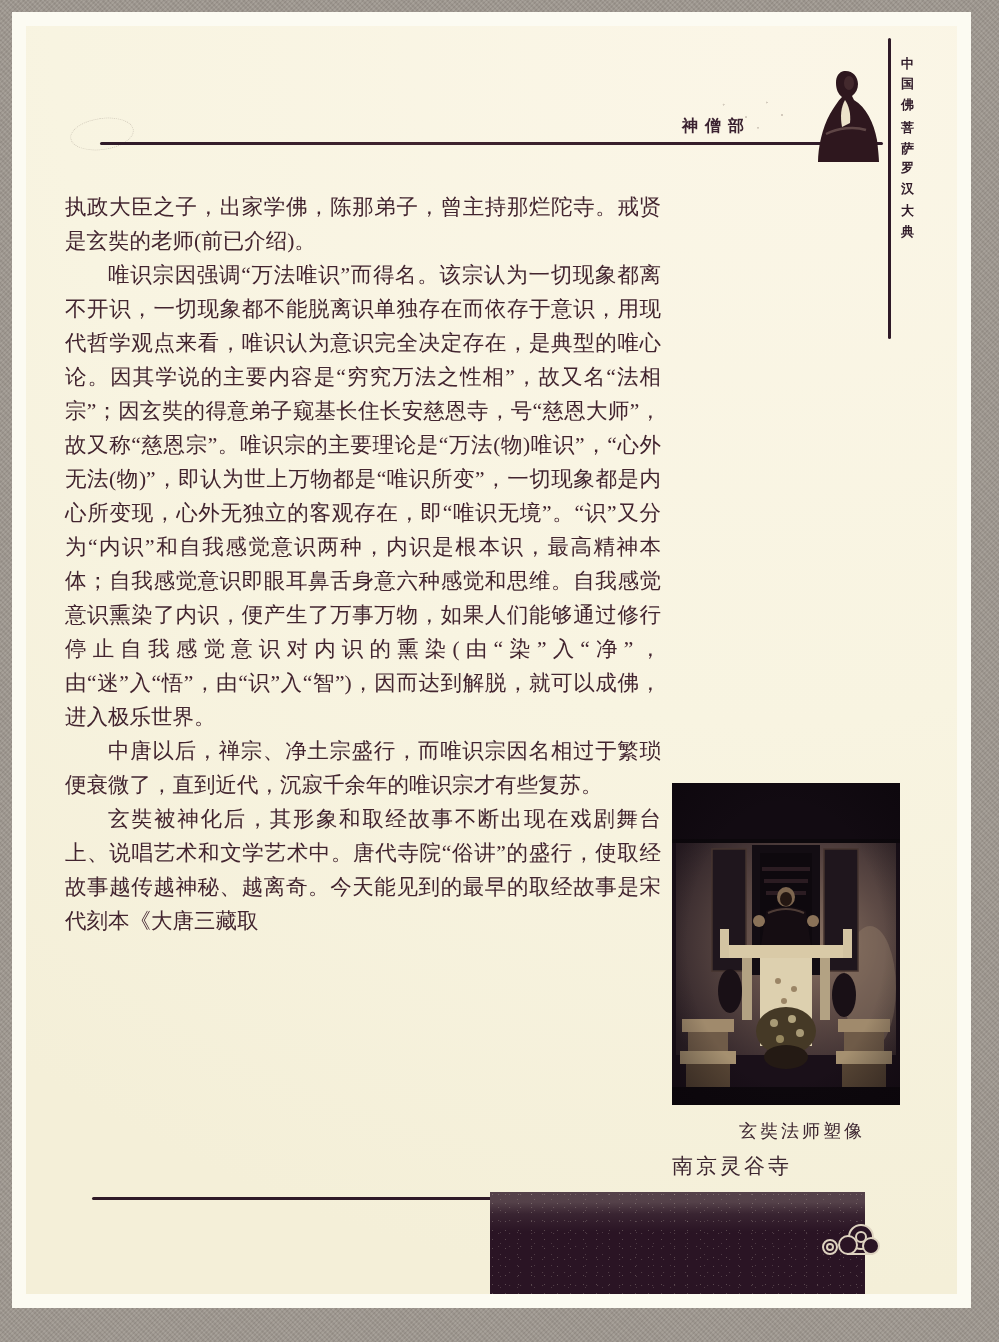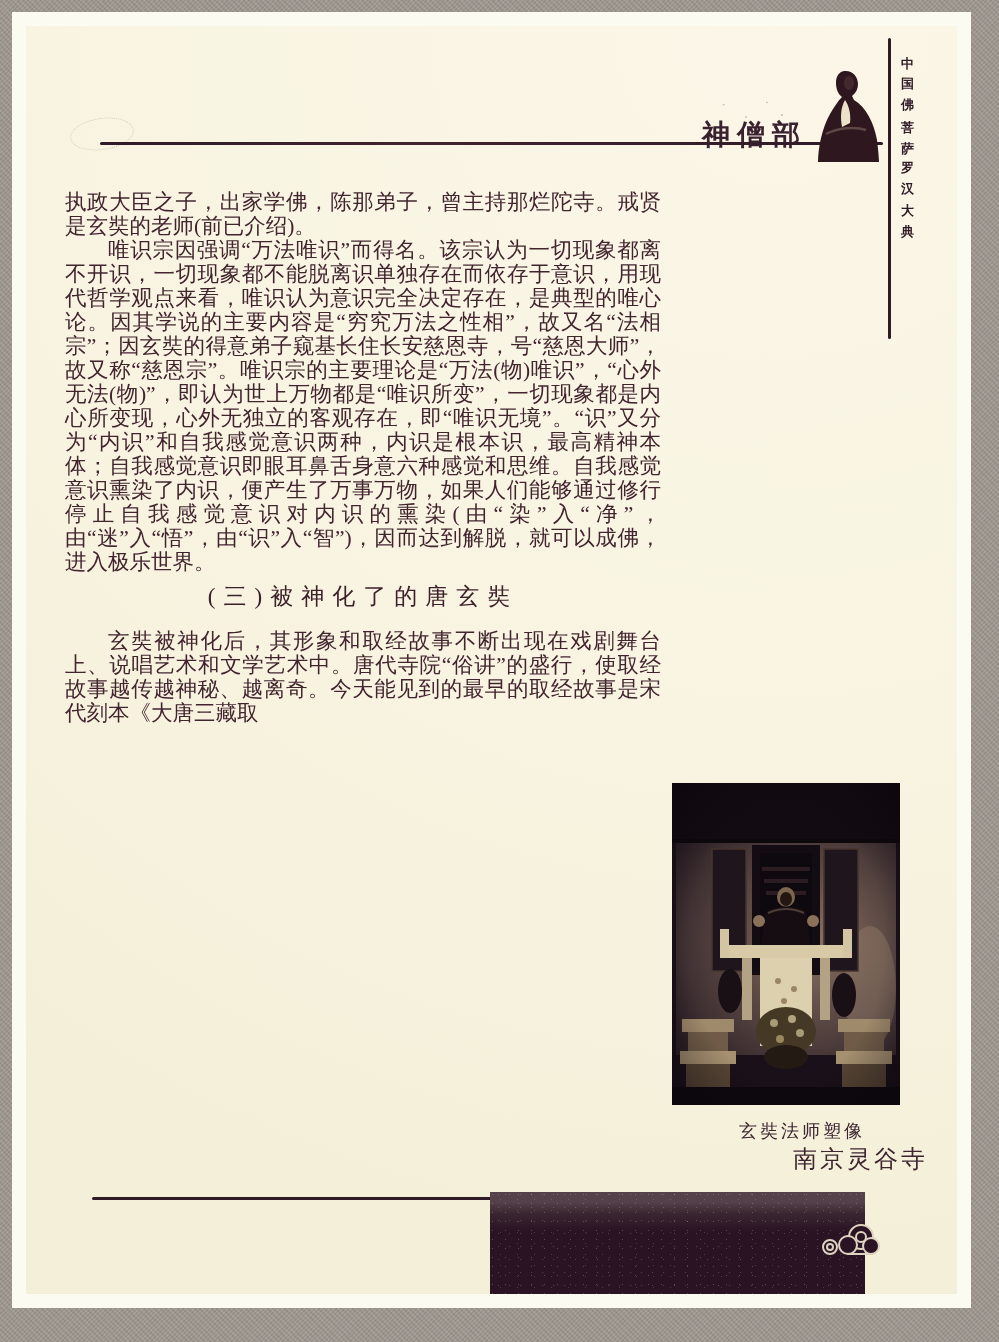--- a/index.html
+++ b/index.html
@@ -11,21 +11,21 @@
          background:
            repeating-linear-gradient(135deg, rgba(255,255,255,.06) 0 1px, rgba(0,0,0,.05) 2px, rgba(255,255,255,0) 3px),
            repeating-linear-gradient(45deg, rgba(0,0,0,.04) 0 2px, rgba(255,255,255,.04) 2px 4px);}
   .sheet{position:relative;z-index:1;width:100%;height:100%;box-sizing:border-box;
          background:#fcfbf2;padding:14px;}
   .page{position:relative;width:100%;height:100%;overflow:hidden;
         background:radial-gradient(140% 100% at 80% 0%, #fbf6e7 0%, #f8f4e1 55%, #f4efd8 100%);
         color:#43262f;}
 
   
-  .section-label{position:absolute;left:676px;top:90px;font-size:28px;font-weight:700;
+  .section-label{position:absolute;left:656px;top:90px;font-size:16px;font-weight:700;
         letter-spacing:7px;color:#3a2130;}
   .header-rule{position:absolute;left:74px;top:116px;width:783px;height:3px;
         background:linear-gradient(90deg,#2f1a28 0%,#40242f 40%,#2f1a28 100%);border-radius:2px;}
   .monk-figure{position:absolute;left:780px;top:42px;width:82px;height:96px;}
   .ink-smudge{position:absolute;left:44px;top:92px;width:62px;height:30px;border-radius:50%;
         border:1px dotted rgba(110,95,90,.45);transform:rotate(-8deg);opacity:.6;}
   .ink-speckles{position:absolute;left:688px;top:66px;width:80px;height:42px;opacity:.35;
         background:
           radial-gradient(2px 2px at 12% 30%, #8a7a70 40%, transparent 60%),
           radial-gradient(2px 2px at 40% 60%, #8a7a70 40%, transparent 60%),
@@ -35,31 +35,31 @@
 
   
   .sidebar-rule{position:absolute;left:862px;top:12px;width:3px;height:301px;
         background:#2f1a28;border-radius:2px;}
   .book-title-vertical{position:absolute;left:872px;top:20px;height:312px;
         writing-mode:vertical-rl;text-orientation:upright;
         font-size:13px;font-weight:700;letter-spacing:21px;color:#2f1a28;}
 
   
   .text-column{position:absolute;left:39px;top:164px;width:596px;
-        font-size:21.5px;line-height:24px;text-align:justify;color:#42242f;}
+        font-size:21.5px;line-height:34px;text-align:justify;color:#42242f;}
   .para{margin:0;text-indent:2em;}
   .para.continuation{text-indent:0;}
   .section-heading{margin:11px 0 20px 0;text-align:center;font-size:23px;font-weight:400;
         letter-spacing:8px;color:#3c2029;}
 
   
   .statue-photo{position:absolute;left:646px;top:757px;width:260px;margin:0;}
   .statue-photo svg{display:block;}
   .photo-caption-title{margin-top:14px;text-align:center;font-size:18px;letter-spacing:3px;color:#3d2630;}
-  .photo-caption-location{margin-top:0;text-align:right;padding-right:4px;font-size:24px;letter-spacing:3px;color:#3d2630;}
+  .photo-caption-location{margin-top:9px;padding-right:4px;font-size:21px;letter-spacing:3px;color:#3d2630;}
 
   
   .footer-rule{position:absolute;left:66px;top:1171px;width:420px;height:3px;
         background:#2f1a28;border-radius:2px;}
   .footer-ornament-bar{position:absolute;left:464px;top:1166px;width:375px;height:113px;
         background:
           linear-gradient(180deg, rgba(236,226,206,.22) 0 10px, rgba(236,226,206,.08) 22px, rgba(0,0,0,0) 40px),
           radial-gradient(1.2px 1.2px at 20% 30%, rgba(238,228,208,.25) 50%, transparent 60%),
           radial-gradient(1.2px 1.2px at 60% 70%, rgba(238,228,208,.18) 50%, transparent 60%),
           radial-gradient(1.2px 1.2px at 80% 20%, rgba(238,228,208,.2) 50%, transparent 60%),
@@ -87,21 +87,21 @@
           <ellipse cx="43" cy="15" rx="5" ry="7" fill="#55393b" opacity=".55"></ellipse>
         </svg>
       </div>
 
       <div class="sidebar-rule"></div>
       <div class="book-title-vertical">中国佛菩萨罗汉大典</div>
 
       <div class="text-column">
         <p class="para continuation">执政大臣之子，出家学佛，陈那弟子，曾主持那烂陀寺。戒贤是玄奘的老师(前已介绍)。</p>
         <p class="para">唯识宗因强调“万法唯识”而得名。该宗认为一切现象都离不开识，一切现象都不能脱离识单独存在而依存于意识，用现代哲学观点来看，唯识认为意识完全决定存在，是典型的唯心论。因其学说的主要内容是“穷究万法之性相”，故又名“法相宗”；因玄奘的得意弟子窥基长住长安慈恩寺，号“慈恩大师”，故又称“慈恩宗”。唯识宗的主要理论是“万法(物)唯识”，“心外无法(物)”，即认为世上万物都是“唯识所变”，一切现象都是内心所变现，心外无独立的客观存在，即“唯识无境”。“识”又分为“内识”和自我感觉意识两种，内识是根本识，最高精神本体；自我感觉意识即眼耳鼻舌身意六种感觉和思维。自我感觉意识熏染了内识，便产生了万事万物，如果人们能够通过修行停止自我感觉意识对内识的熏染(由“染”入“净”，由“迷”入“悟”，由“识”入“智”)，因而达到解脱，就可以成佛，进入极乐世界。</p>
-        <h3 class="section-heading">(三)被神化了的唐玄奘</h3>
+        <p class="para">中唐以后，禅宗、净土宗盛行，而唯识宗因名相过于繁琐便衰微了，直到近代，沉寂千余年的唯识宗才有些复苏。</p>
         <p class="para">玄奘被神化后，其形象和取经故事不断出现在戏剧舞台上、说唱艺术和文学艺术中。唐代寺院“俗讲”的盛行，使取经故事越传越神秘、越离奇。今天能见到的最早的取经故事是宋代刻本《大唐三藏取</p>
       </div>
 
       <figure class="statue-photo">
         <svg viewBox="0 0 228 322" width="228" height="322">
           <defs>
             <radialGradient id="wallGrad" cx="62%" cy="48%" r="75%">
               <stop offset="0%" stop-color="#8a7363"></stop>
               <stop offset="45%" stop-color="#5d4a45"></stop>
               <stop offset="100%" stop-color="#2c2026"></stop>

